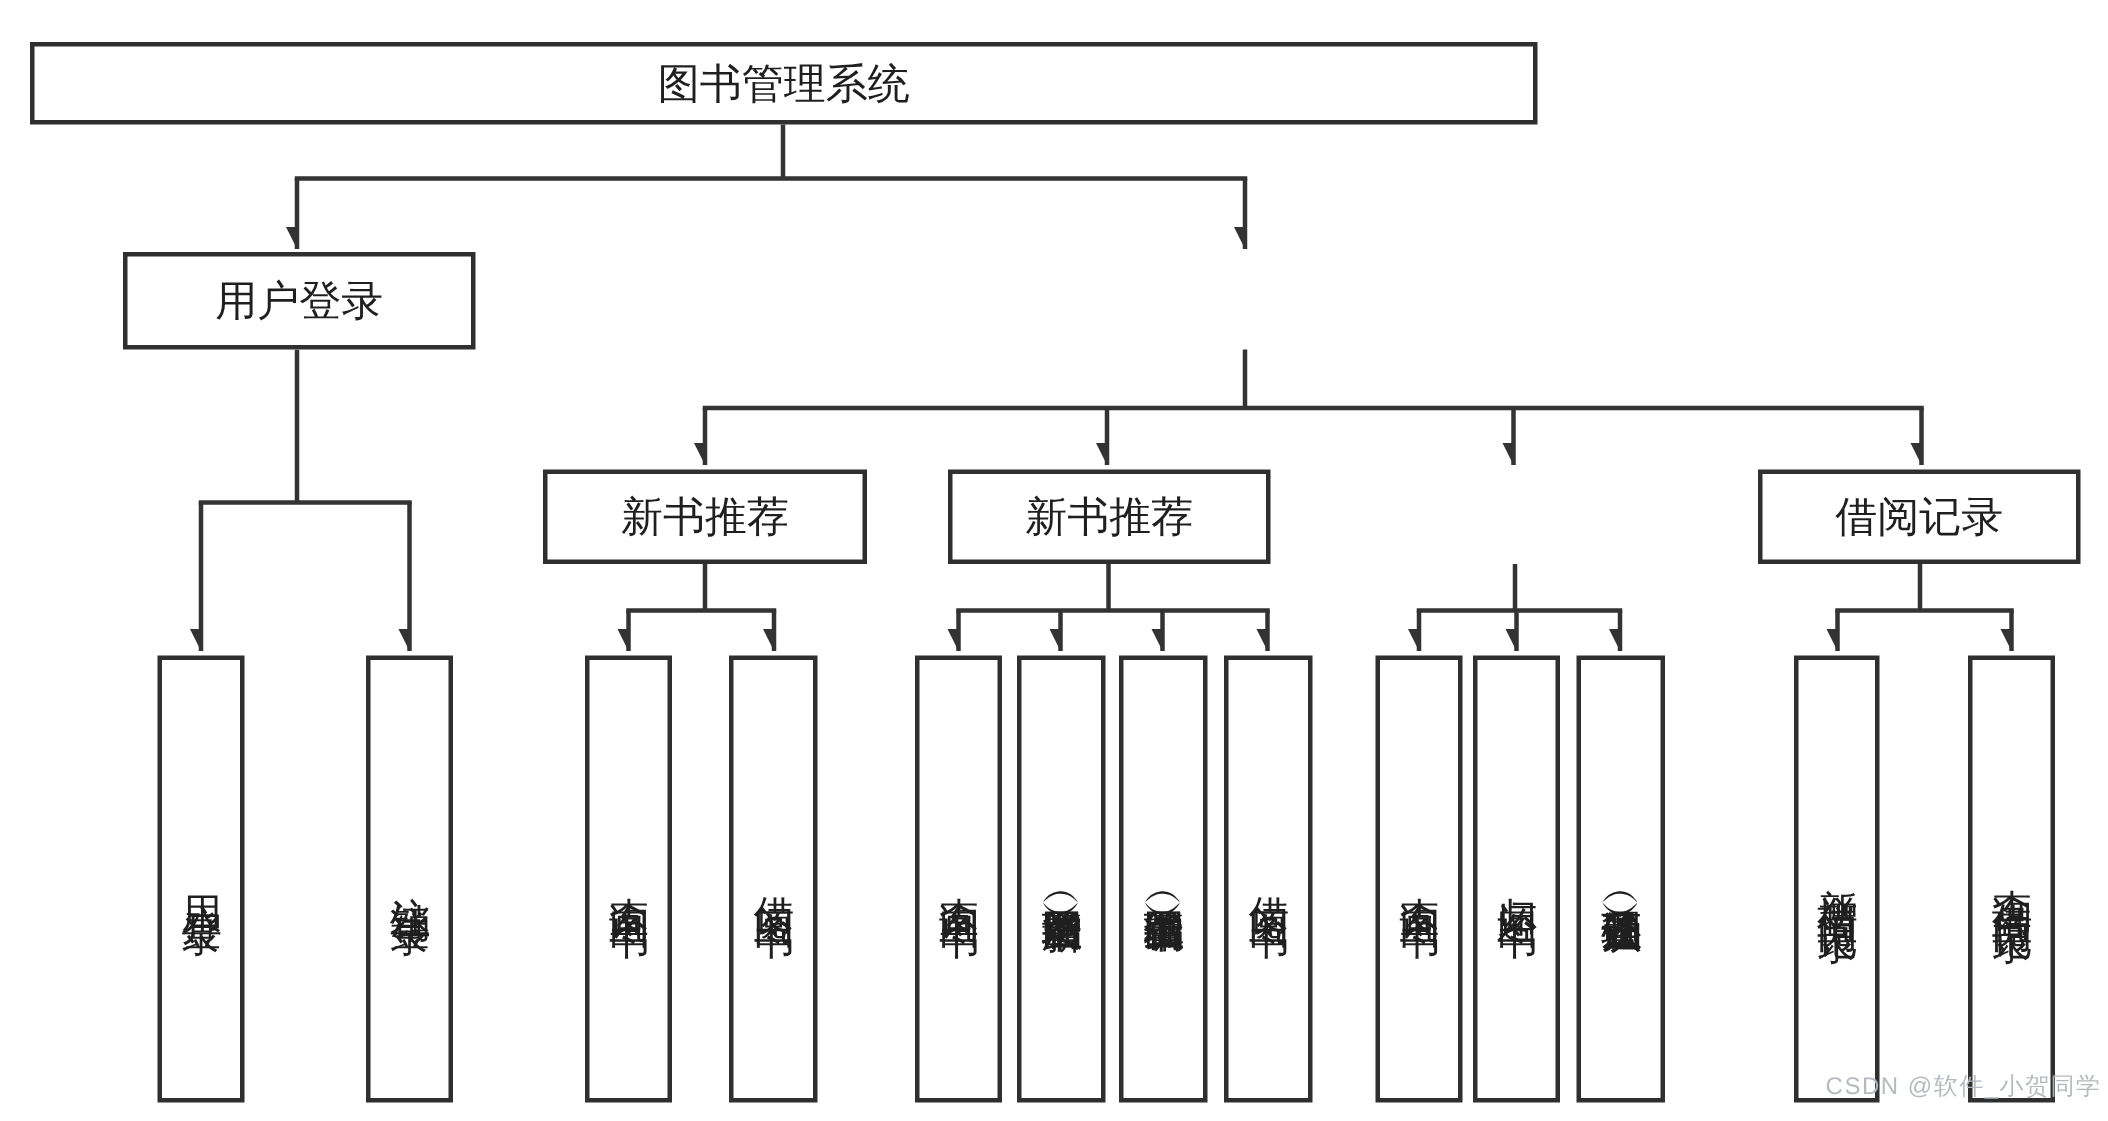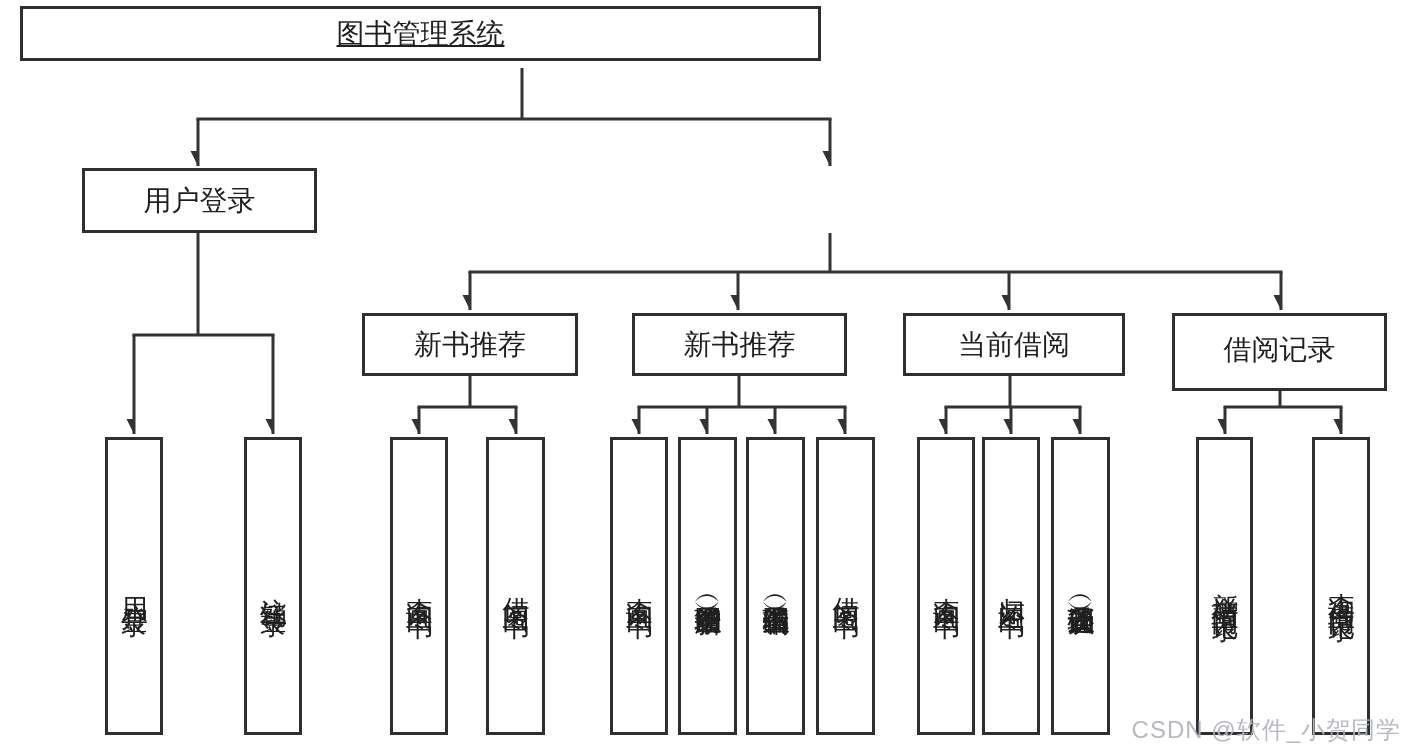--- a/index.html
+++ b/index.html
@@ -42,21 +42,21 @@
     white-space: normal;
   }
   .vbox.long {
     letter-spacing: 0;
   }
   .watermark {
     position: absolute;
     right: 4px;
     top: 714px;
     z-index: 3;
-    font-size: 24px;
+    font-size: 16px;
     letter-spacing: 1px;
     color: rgba(178, 182, 188, 0.95);
     white-space: nowrap;
   }
 </style>
 </head>
 <body>
 
 <div class="canvas">
 
@@ -103,28 +103,27 @@
       <line x1="1011" y1="407" x2="1011" y2="434" marker-end="url(#arrow)"></line>
       <line x1="1080" y1="407" x2="1080" y2="434" marker-end="url(#arrow)"></line>
 
       <line x1="1280" y1="376" x2="1280" y2="407"></line>
       <line x1="1225" y1="407" x2="1341" y2="407" stroke-linecap="square"></line>
       <line x1="1225" y1="407" x2="1225" y2="434" marker-end="url(#arrow)"></line>
       <line x1="1341" y1="407" x2="1341" y2="434" marker-end="url(#arrow)"></line>
     </g>
   </svg>
 
-  <div class="box" style="left:20px; top:6px; width:801px; height:55px;text-decoration:underline;">图书管理系统</div>
+  <div class="box" style="left:20px; top:28px; width:1005px; height:55px;">图书管理系统</div>
 
   <div class="box" style="left:82px; top:168px; width:235px; height:65px;">用户登录</div>
 
   <div class="box" style="left:362px; top:313px; width:216px; height:63px;">新书推荐</div>
   <div class="box" style="left:632px; top:313px; width:215px; height:63px;">新书推荐</div>
-  <div class="box" style="left:903px; top:313px; width:222px; height:63px;">当前借阅</div>
-  <div class="box" style="left:1172px; top:313px; width:215px; height:78px;font-family:Liberation Mono, monospace;">借阅记录</div>
+  <div class="box" style="left:1172px; top:313px; width:215px; height:63px;">借阅记录</div>
 
   <div class="box vbox" style="left:105px; top:437px; width:58px; height:298px;">用户登录</div>
   <div class="box vbox" style="left:244px; top:437px; width:58px; height:298px;">注销登录</div>
 
   <div class="box vbox" style="left:390px; top:437px; width:58px; height:298px;">查询图书</div>
   <div class="box vbox" style="left:486px; top:437px; width:59px; height:298px;">借阅图书</div>
 
   <div class="box vbox" style="left:610px; top:437px; width:58px; height:298px;">查询图书</div>
   <div class="box vbox long" style="left:678px; top:437px; width:59px; height:298px;">新增图书（管理员）</div>
   <div class="box vbox long" style="left:746px; top:437px; width:59px; height:298px;">编辑图书（管理员）</div>

